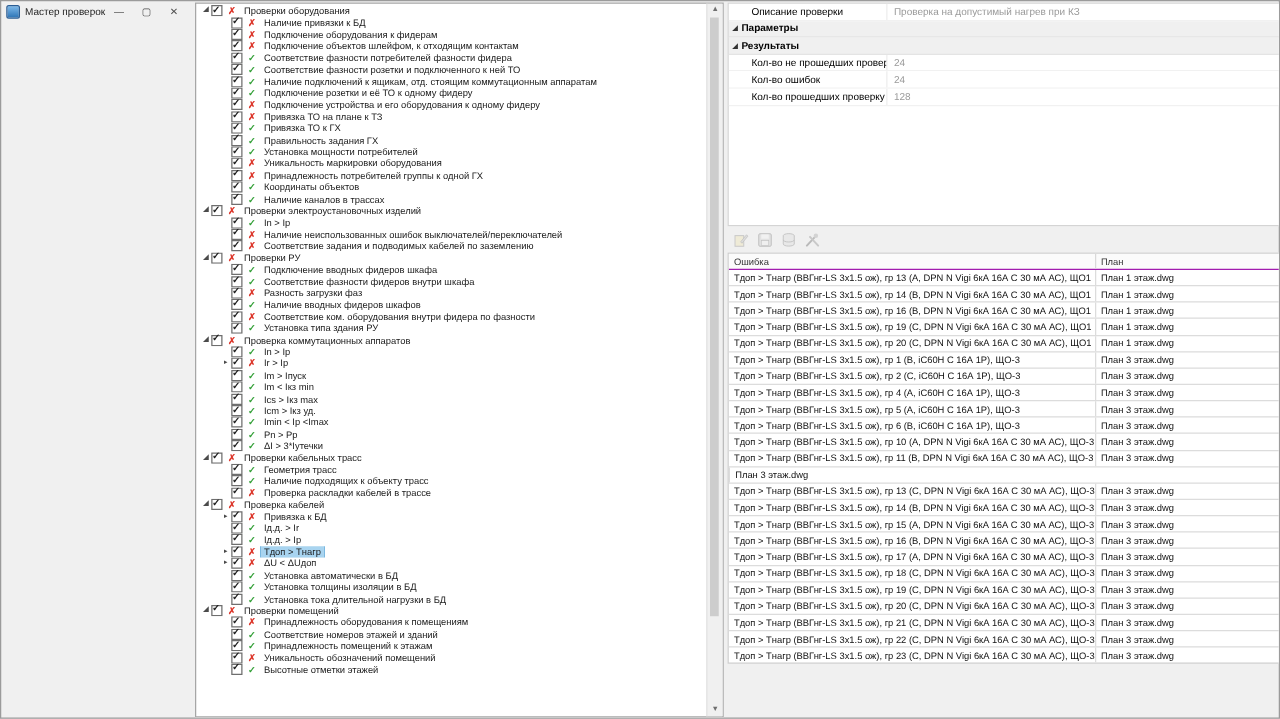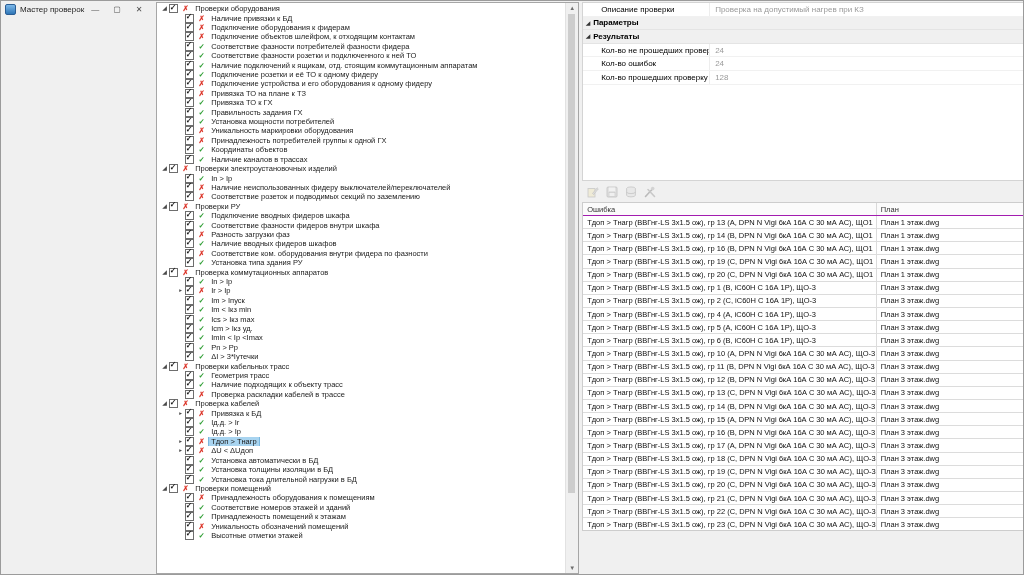--- a/index.html
+++ b/index.html
@@ -191,27 +191,27 @@
             <div class="trow child">
               <span class="exp"></span>
               <span class="cb"></span>
               <span class="st pass">✓</span>
               <span class="lbl">In &gt; Ip</span>
             </div>
             <div class="trow child">
               <span class="exp"></span>
               <span class="cb"></span>
               <span class="st fail">✗</span>
-              <span class="lbl">Наличие неиспользованных фидеру выключателей/переключателей</span>
-            </div>
-            <div class="trow child">
-              <span class="exp"></span>
-              <span class="cb"></span>
-              <span class="st fail">✗</span>
-              <span class="lbl">Соответствие розеток и подводимых секций по заземлению</span>
+              <span class="lbl">Наличие неиспользованных ошибок выключателей/переключателей</span>
+            </div>
+            <div class="trow child">
+              <span class="exp"></span>
+              <span class="cb"></span>
+              <span class="st fail">✗</span>
+              <span class="lbl">Соответствие задания и подводимых кабелей по заземлению</span>
             </div>
             <div class="trow group">
               <span class="exp open">◢</span>
               <span class="cb"></span>
               <span class="st fail">✗</span>
               <span class="lbl">Проверки РУ</span>
             </div>
             <div class="trow child">
               <span class="exp"></span>
               <span class="cb"></span>
@@ -541,21 +541,20 @@
             </div>
             <div class="t-row">
               <span class="t-cell c0">Тдоп &gt; Тнагр (ВВГнг-LS 3х1.5 ож), гр 10 (А, DPN N Vigi 6кА 16А С 30 мА АС), ЩО-3</span>
               <span class="t-cell c1">План 3 этаж.dwg</span>
             </div>
             <div class="t-row">
               <span class="t-cell c0">Тдоп &gt; Тнагр (ВВГнг-LS 3х1.5 ож), гр 11 (В, DPN N Vigi 6кА 16А С 30 мА АС), ЩО-3</span>
               <span class="t-cell c1">План 3 этаж.dwg</span>
             </div>
             <div class="t-row">
-              <span class="t-cell c0">Тдоп &gt; Тнагр (ВВГнг-LS 3х1.5 ож), гр 12 (В, DPN N Vigi 6кА 16А С 30 мА АС), ЩО-3</span>
               <span class="t-cell c1">План 3 этаж.dwg</span>
             </div>
             <div class="t-row">
               <span class="t-cell c0">Тдоп &gt; Тнагр (ВВГнг-LS 3х1.5 ож), гр 13 (С, DPN N Vigi 6кА 16А С 30 мА АС), ЩО-3</span>
               <span class="t-cell c1">План 3 этаж.dwg</span>
             </div>
             <div class="t-row">
               <span class="t-cell c0">Тдоп &gt; Тнагр (ВВГнг-LS 3х1.5 ож), гр 14 (В, DPN N Vigi 6кА 16А С 30 мА АС), ЩО-3</span>
               <span class="t-cell c1">План 3 этаж.dwg</span>
             </div>

